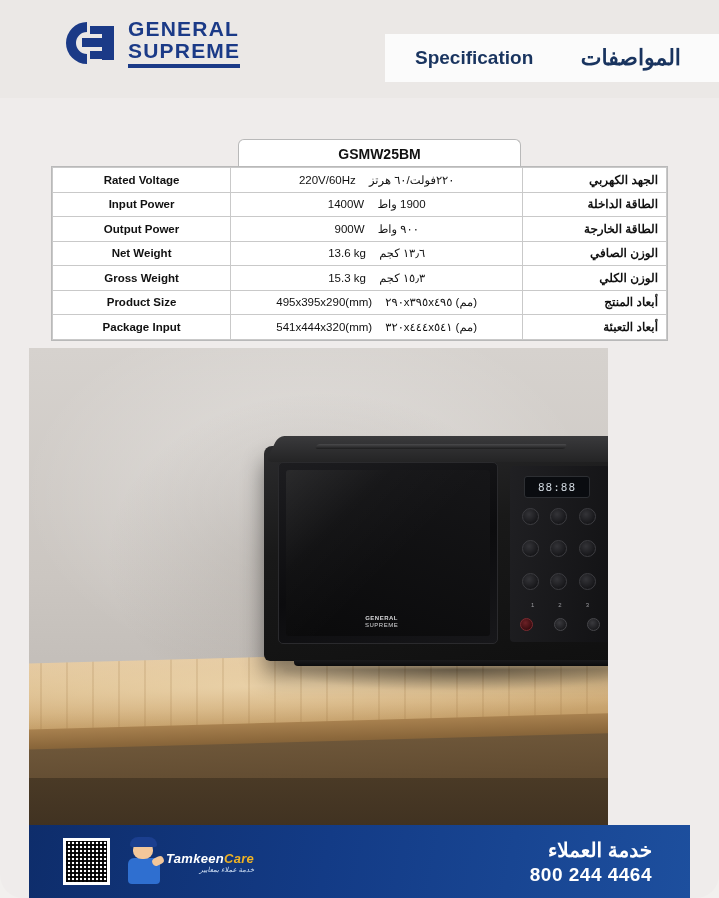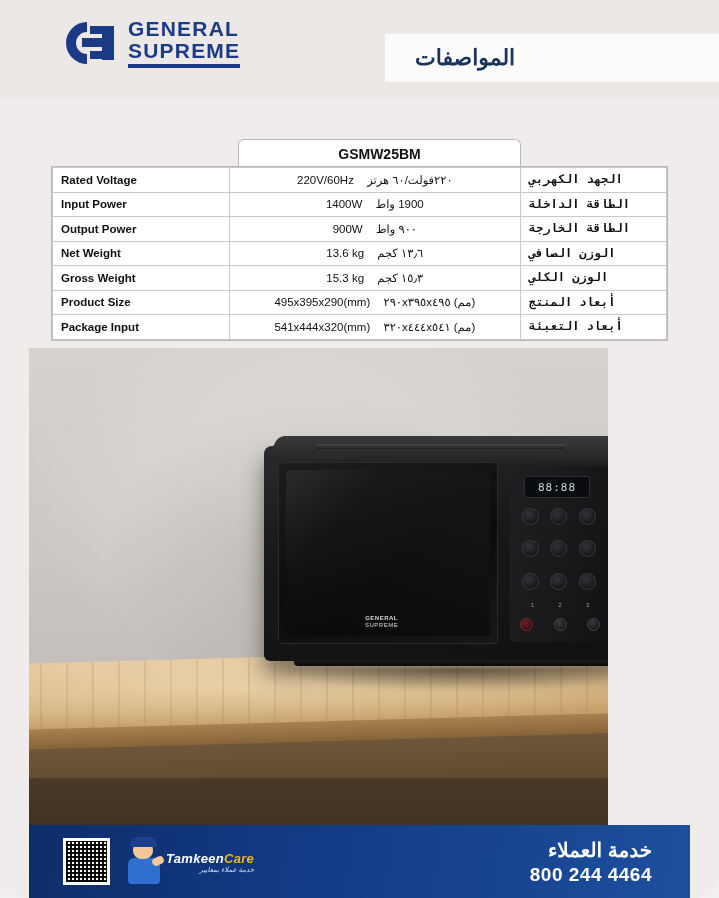--- a/index.html
+++ b/index.html
@@ -71,27 +71,27 @@
   }
   table { width: 100%; border-collapse: collapse; }
   tr { height: 24.5px; }
   td {
     border: 1px solid #c9c9c9;
     font-size: 11.5px;
     color: #111;
     padding: 0 8px;
     white-space: nowrap;
   }
-  td.label-en { width: 188px; font-weight: bold; }
+  td.label-en { width: 188px; font-weight: bold; text-align: center; }
   td.value { width: 301px; text-align: center; position: relative; }
   td.value .v-en { display: inline-block; }
   td.value .v-ar { display: inline-block; direction: rtl; margin-left: 10px; }
   td.label-ar {
-    width: 150px; text-align: left; direction: rtl;
-    font-weight: bold; font-size: 12px; font-family: Liberation Mono, monospace;
+    width: 150px; text-align: right; direction: rtl;
+    font-weight: bold; font-size: 12px;
   }
 
   
   .photo {
     position: absolute; left: 29px; top: 348px;
     width: 579px; height: 477px;
     overflow: hidden;
     background: linear-gradient(165deg,#d8d4d0 0%,#cfcac6 35%,#c7c2bd 60%,#bdb8b3 100%);
   }
   .wall {
@@ -302,20 +302,21 @@
           <rect x="30" y="8" width="16" height="8" fill="#1b3a87"></rect>
         </svg>
       </span>
       <span class="logo-text">
         <span class="logo-general">GENERAL</span>
         <span class="logo-supreme">SUPREME</span>
       </span>
     </div>
 
     <div class="spec-tab">
+      <span class="spec-en">Specification</span>
       <span class="spec-ar">المواصفات</span>
     </div>
   </div>
 
   <div class="model-tab">
     <span>GSMW25BM</span>
   </div>
 
   <div class="table-wrap">
     <table>

